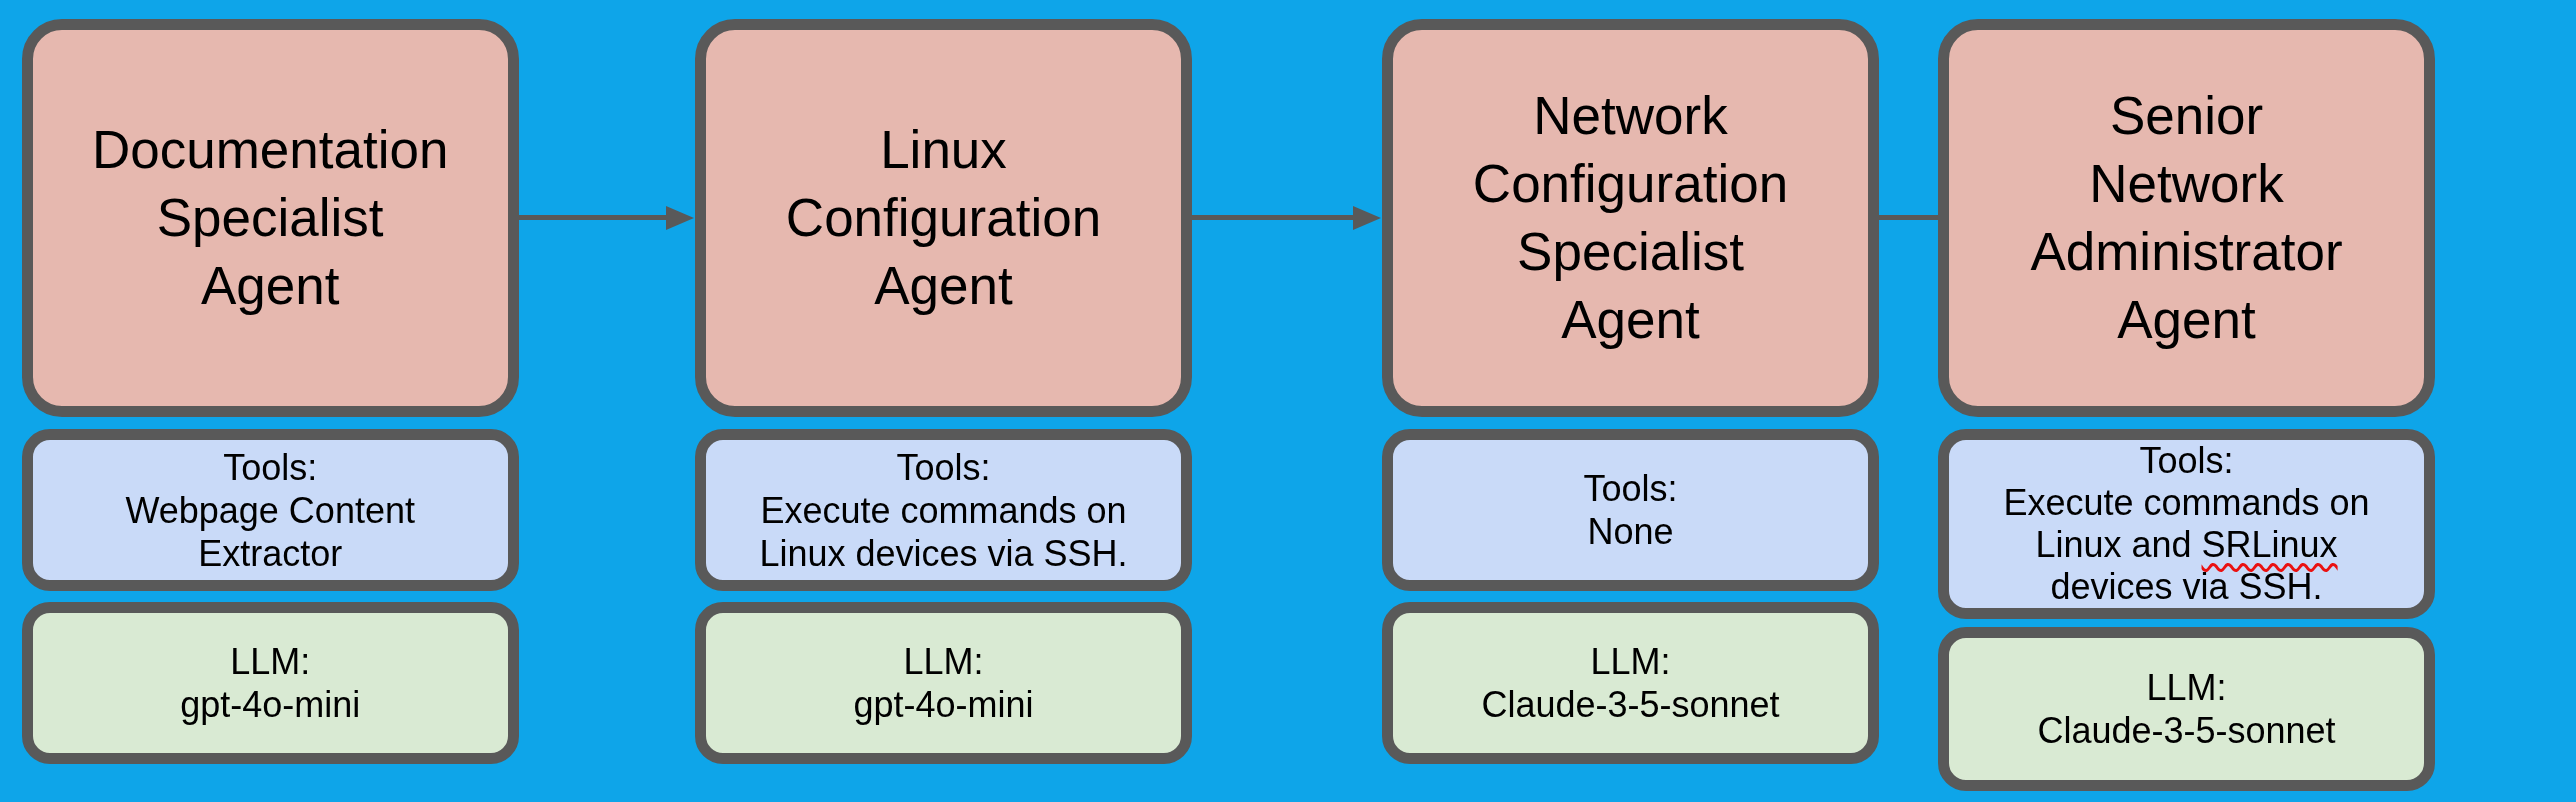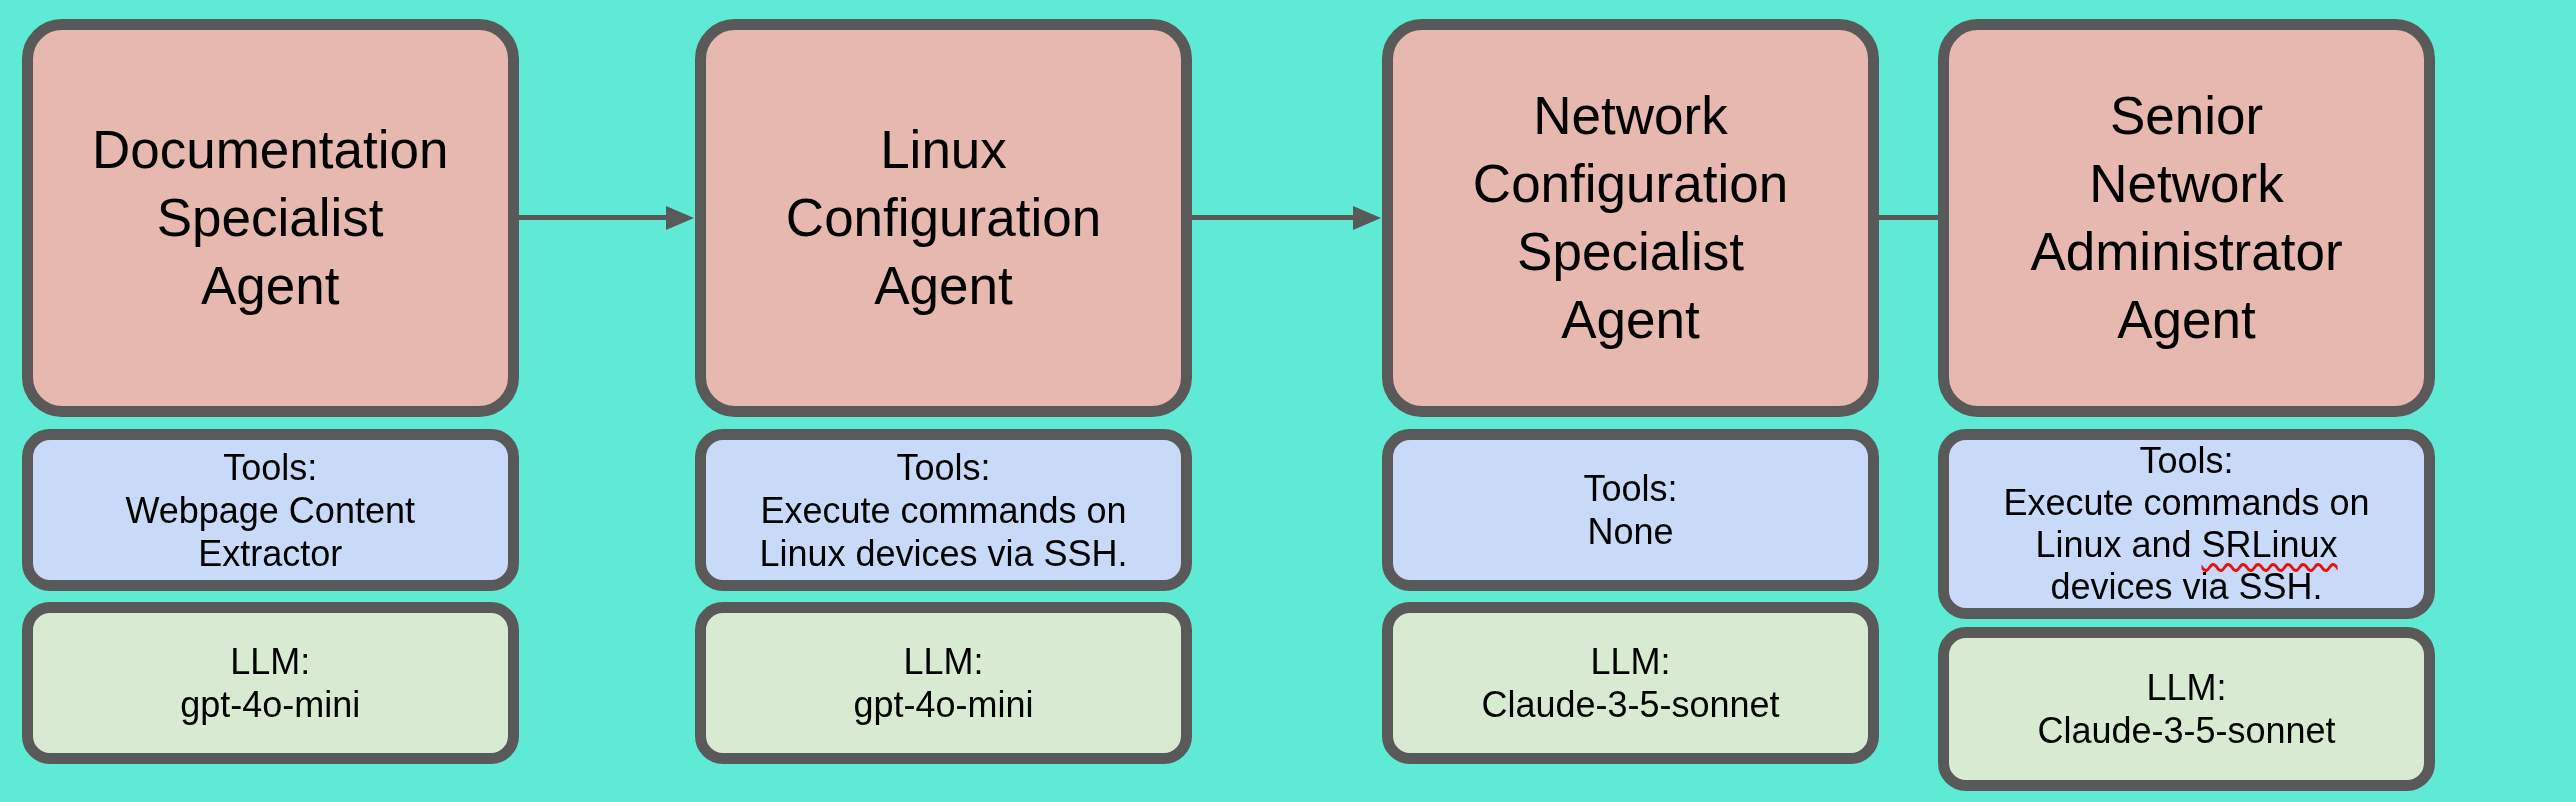--- a/index.html
+++ b/index.html
@@ -6,21 +6,21 @@
     margin: 0;
     padding: 0;
     background: #ffffff;
     font-family: "Liberation Sans", sans-serif;
     color: #000000;
   }
   .canvas {
     position: relative;
     width: 2576px;
     height: 803px;
-    background: #5eead4;
+    background: #0ea5e9;
     overflow: hidden;
   }
   .column {
     position: absolute;
     top: 0;
     width: 497px;
     height: 803px;
   }
   .col-1 { left: 21.7px; }
   .col-2 { left: 695px; }

